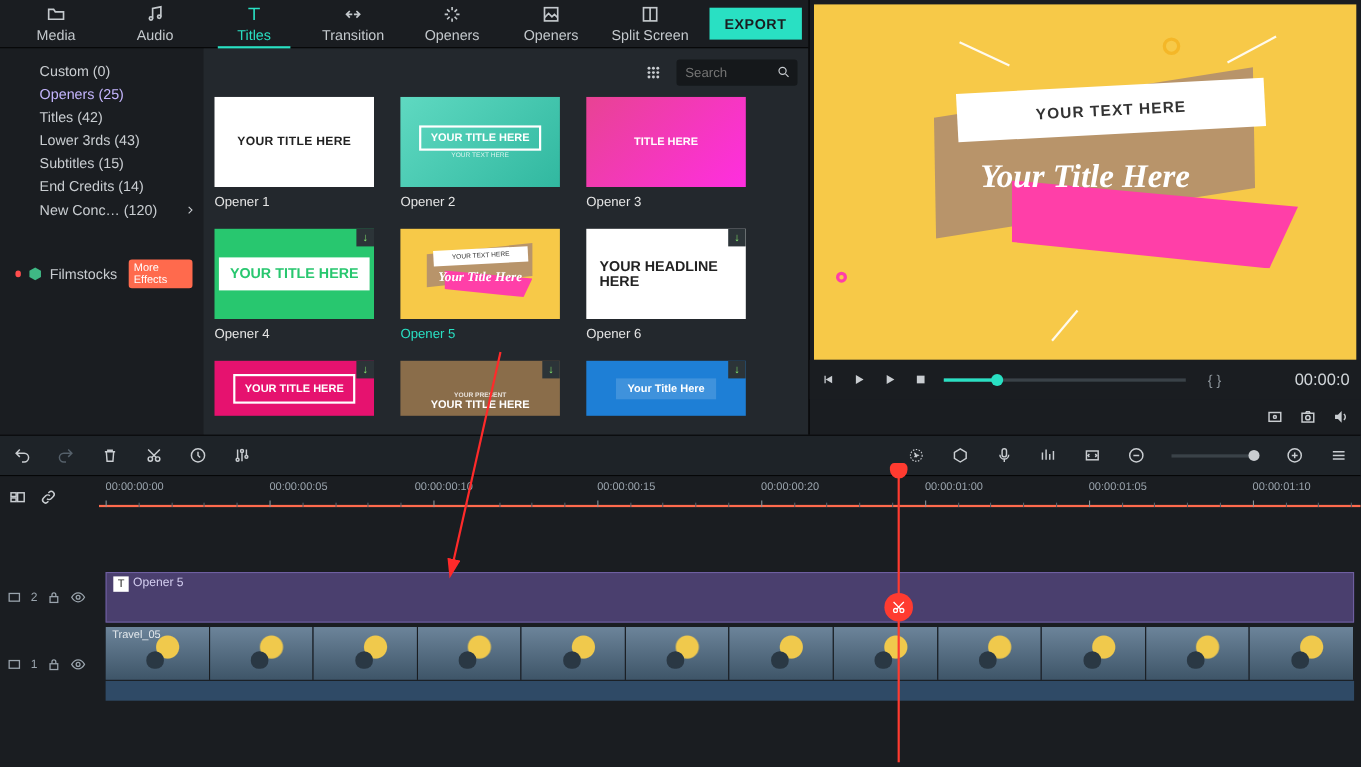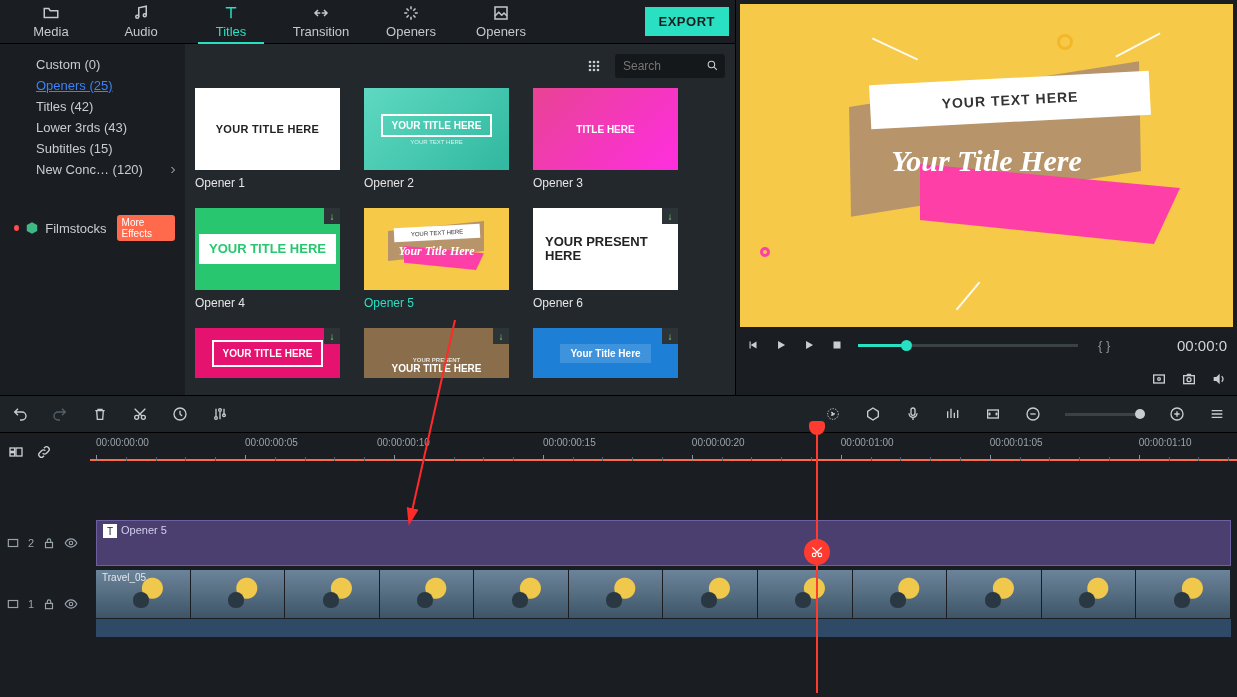--- a/index.html
+++ b/index.html
@@ -18,21 +18,21 @@
   .tab.active { color:#29e0c3; }
   .tab.active::after { content:""; position:absolute; bottom:0; left:12px; right:12px; height:2px; background:#29e0c3; }
   .export-btn { margin-left:auto; background:#29e0c3; color:#1a1d21; font-weight:700; font-size:13px; padding:7px 14px; border:none; cursor:pointer; letter-spacing:.5px; }
   
   
   .below-tabs { display:flex; flex:1; min-height:0; }
   .sidebar { width:185px; background:#1a1d21; padding:10px 6px 10px 10px; overflow:auto; }
   .side-row { display:flex; align-items:center; gap:6px; padding:5px 4px; cursor:pointer; font-size:13px;}
   .side-row svg { width:14px; height:14px; flex:none; }
   .side-sub { padding-left:26px; font-size:13px; padding-top:3px; padding-bottom:3px; cursor:pointer;}
-  .side-sub.active { color:#3b82f6; text-decoration: underline; }
+  .side-sub.active { color:#c4b5fd; }
   .badge { background:#ff6a4d; color:#fff; font-size:10px; padding:2px 5px; border-radius:3px; margin-left:4px;}
   .chev { margin-left:auto; }
   .dot-red { width:6px; height:6px; background:#ff4d4d; border-radius:50%; }
   
   
   .grid-wrap { flex:1; background:#23282d; display:flex; flex-direction:column; }
   .grid-top { height:44px; display:flex; align-items:center; padding:0 10px; gap:10px; }
   .grid-icon { width:22px; height:22px; display:flex; align-items:center; justify-content:center; cursor:pointer; }
   .grid-icon svg { width:16px; height:16px; }
   .search { position:relative; }
@@ -174,31 +174,39 @@
           </svg>
         <span>Openers</span>
       </div>
       <div class="tab">
         <svg viewBox="0 0 24 24" fill="none" stroke="currentColor" stroke-width="2">
             <rect x="4" y="4" width="16" height="16"></rect>
             <path d="M4 16l5-5 4 4 3-3 4 4"></path>
           </svg>
         <span>Openers</span>
       </div>
+      <div class="tab">
+        <svg viewBox="0 0 24 24" fill="none" stroke="currentColor" stroke-width="2">
+            <rect x="4" y="4" width="16" height="16"></rect>
+            <path d="M12 4v16"></path>
+          </svg>
+        <span>Split Screen</span>
+      </div>
       <button class="export-btn">EXPORT</button>
     </div>
 
     <div class="below-tabs">
 
       <div class="sidebar">
         <div class="side-sub">Custom (0)</div>
         <div class="side-sub active">Openers (25)</div>
         <div class="side-sub">Titles (42)</div>
         <div class="side-sub">Lower 3rds (43)</div>
         <div class="side-sub">Subtitles (15)</div>
+        <div class="side-sub">End Credits (14)</div>
         <div class="side-sub" style="display:flex;align-items:center;">
           <span>New Conc… (120)</span>
           <svg class="chev" style="margin-left:auto;width:12px;height:12px" viewBox="0 0 24 24" fill="none" stroke="currentColor" stroke-width="2">
               <path d="M9 6l6 6-6 6"></path>
             </svg>
         </div>
         <div class="side-row" style="margin-top:30px">
           <span class="dot-red"></span>
           <svg viewBox="0 0 24 24" fill="#3fb884">
               <path d="M12 2l9 5v10l-9 5-9-5V7z"></path>
@@ -264,21 +272,21 @@
               <div style="position:absolute;top:18px;left:24px;width:96px;height:30px;background:#b8946a;transform:skewY(-6deg)"></div>
               <div style="position:absolute;top:38px;left:40px;width:80px;height:24px;background:#ff3fa8;clip-path:polygon(0 0,100% 30%,90% 100%,0 70%)"></div>
               <div style="position:absolute;top:18px;left:30px;width:86px;height:14px;background:#fff;transform:rotate(-3deg);font-size:6px;color:#333;display:flex;align-items:center;justify-content:center">YOUR TEXT HERE</div>
               <div style="position:absolute;top:36px;left:0;right:0;text-align:center;color:#fff;font-family:Georgia,serif;font-style:italic;font-weight:700;font-size:12px">Your Title Here</div>
             </div>
             <div class="thumb-label active">Opener 5</div>
           </div>
           <div class="item">
             <div class="thumb op6">
                 <div class="dl-badge"></div>
-                <span>YOUR PRESENT HERE</span>
+                <span>YOUR HEADLINE HERE</span>
               </div>
             <div class="thumb-label">Opener 6</div>
           </div>
           <div class="item">
             <div class="thumb op7" style="height:50px">
                 <div class="dl-badge"></div>
                 <div class="inner7">YOUR TITLE HERE</div>
               </div>
           </div>
           <div class="item">

